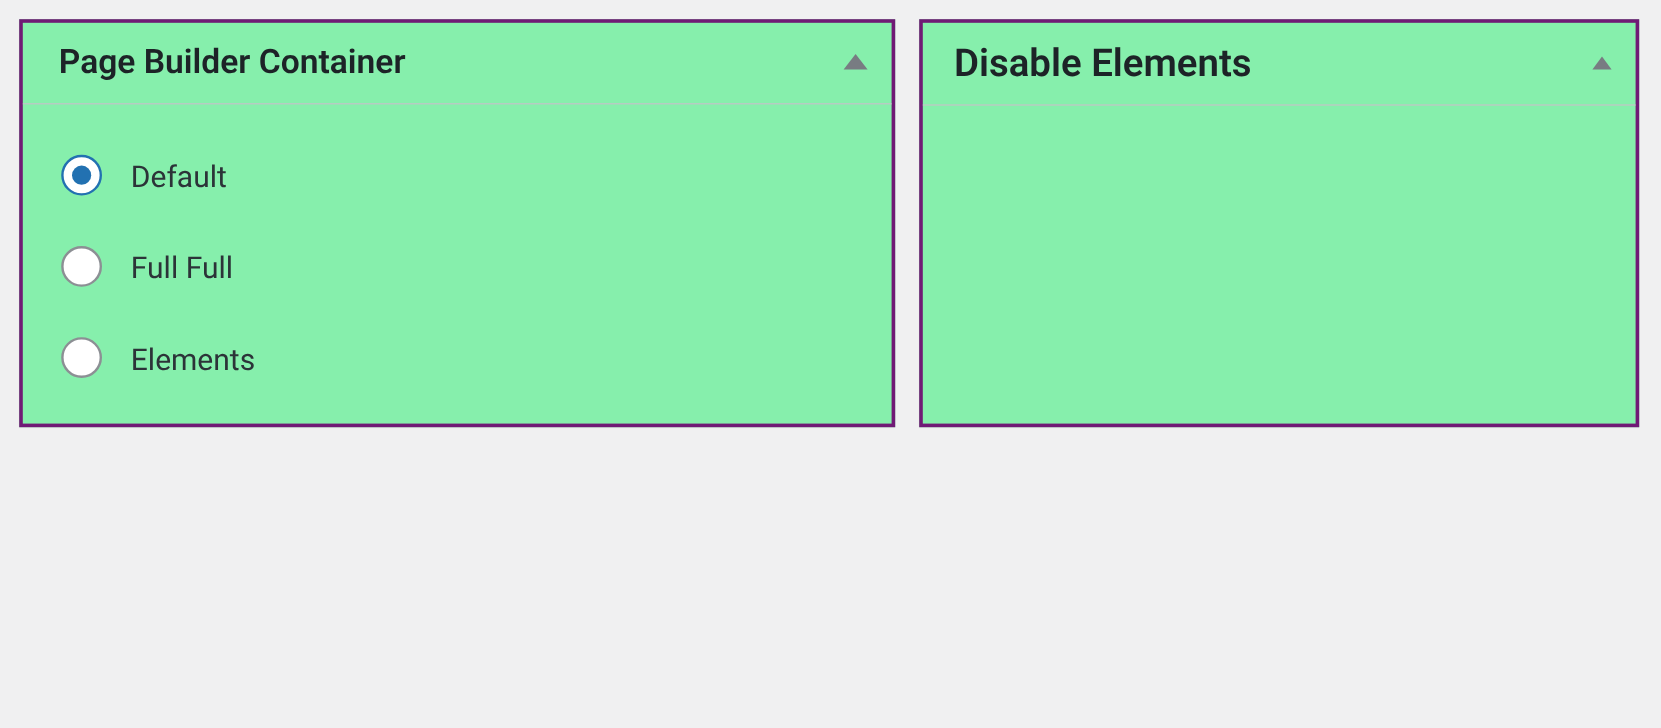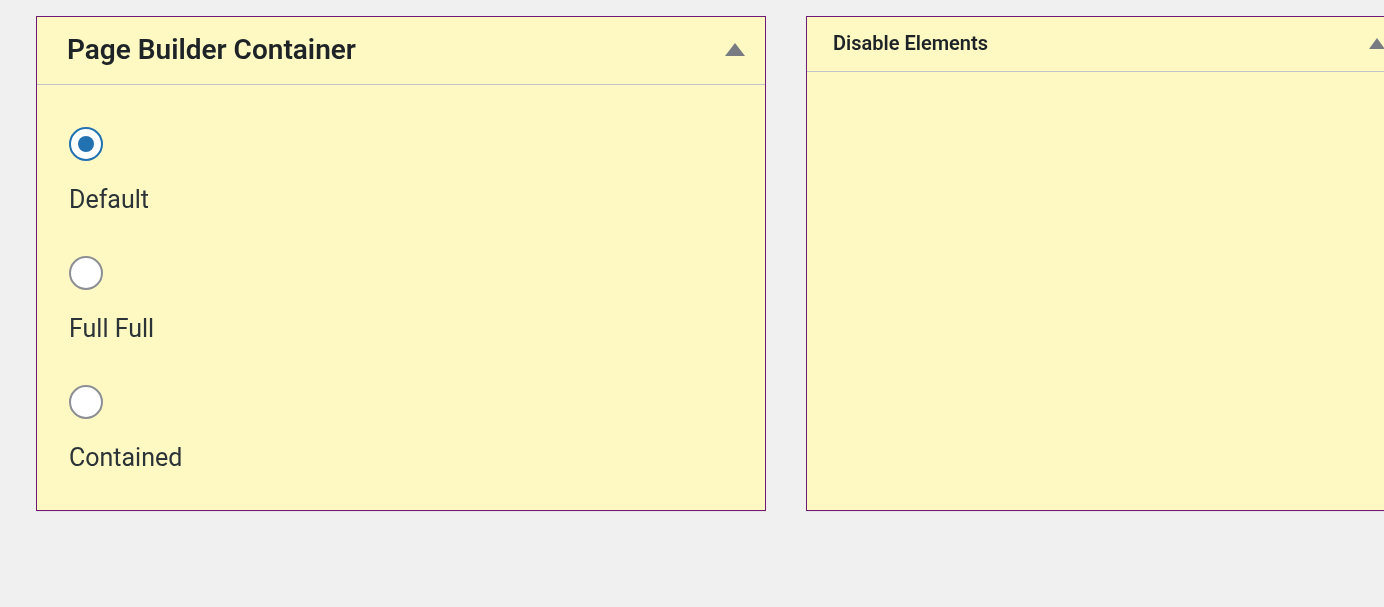--- a/index.html
+++ b/index.html
@@ -12,24 +12,23 @@
       background: #f0f0f1;
       padding: 16px;
       width: 1384px;
       height: 607px;
     }
     .container {
       display: flex;
       gap: 20px;
     }
     .metabox {
-      background: #fef9c3;
-      border: 1px solid #701a75;
+      background: #86efac;
+      border: 3px solid #701a75;
       box-shadow: 0 1px 1px rgba(0,0,0,0.04);
-      margin-left: 20px;
     }
     .metabox.left {
       flex: 0 0 730px;
     }
     .metabox.right {
       flex: 0 0 600px;
     }
     .metabox-header {
       display: flex;
       justify-content: space-between;
@@ -40,21 +39,21 @@
     }
     .metabox.right .metabox-header {
       padding: 14px 20px 16px 26px;
     }
     .metabox-title {
       font-size: 28px;
       font-weight: 600;
       color: #1d2327;
     }
     .metabox.right .metabox-title {
-      font-size: 20px;
+      font-size: 32px;
       font-weight: 600;
       text-align: right;
     }
     .toggle-icon {
       width: 0;
       height: 0;
       border-left: 10px solid transparent;
       border-right: 10px solid transparent;
       border-bottom: 13px solid #787c82;
     }
@@ -75,24 +74,23 @@
       color: #646970;
       margin-bottom: 40px;
     }
     .radio-group {
       display: flex;
       flex-direction: column;
       gap: 42px;
     }
     .radio-option {
       display: flex;
-      align-items: flex-start;
+      align-items: flex-end;
       gap: 24px;
       cursor: pointer;
-      flex-direction: column;
     }
     .radio-circle {
       width: 34px;
       height: 34px;
       border: 2px solid #8c8f94;
       border-radius: 50%;
       background: #fff;
       position: relative;
       flex-shrink: 0;
     }
@@ -147,21 +145,21 @@
         <label class="radio-option">
           <span class="radio-circle selected"></span>
           <span class="radio-label">Default</span>
         </label>
         <label class="radio-option">
           <span class="radio-circle"></span>
           <span class="radio-label">Full Full</span>
         </label>
         <label class="radio-option">
           <span class="radio-circle"></span>
-          <span class="radio-label">Contained</span>
+          <span class="radio-label">Elements</span>
         </label>
       </div>
     </div>
   </div>
 
   <div class="metabox right">
     <div class="metabox-header">
       <h2 class="metabox-title">Disable Elements</h2>
       <span class="toggle-icon"></span>
     </div>

